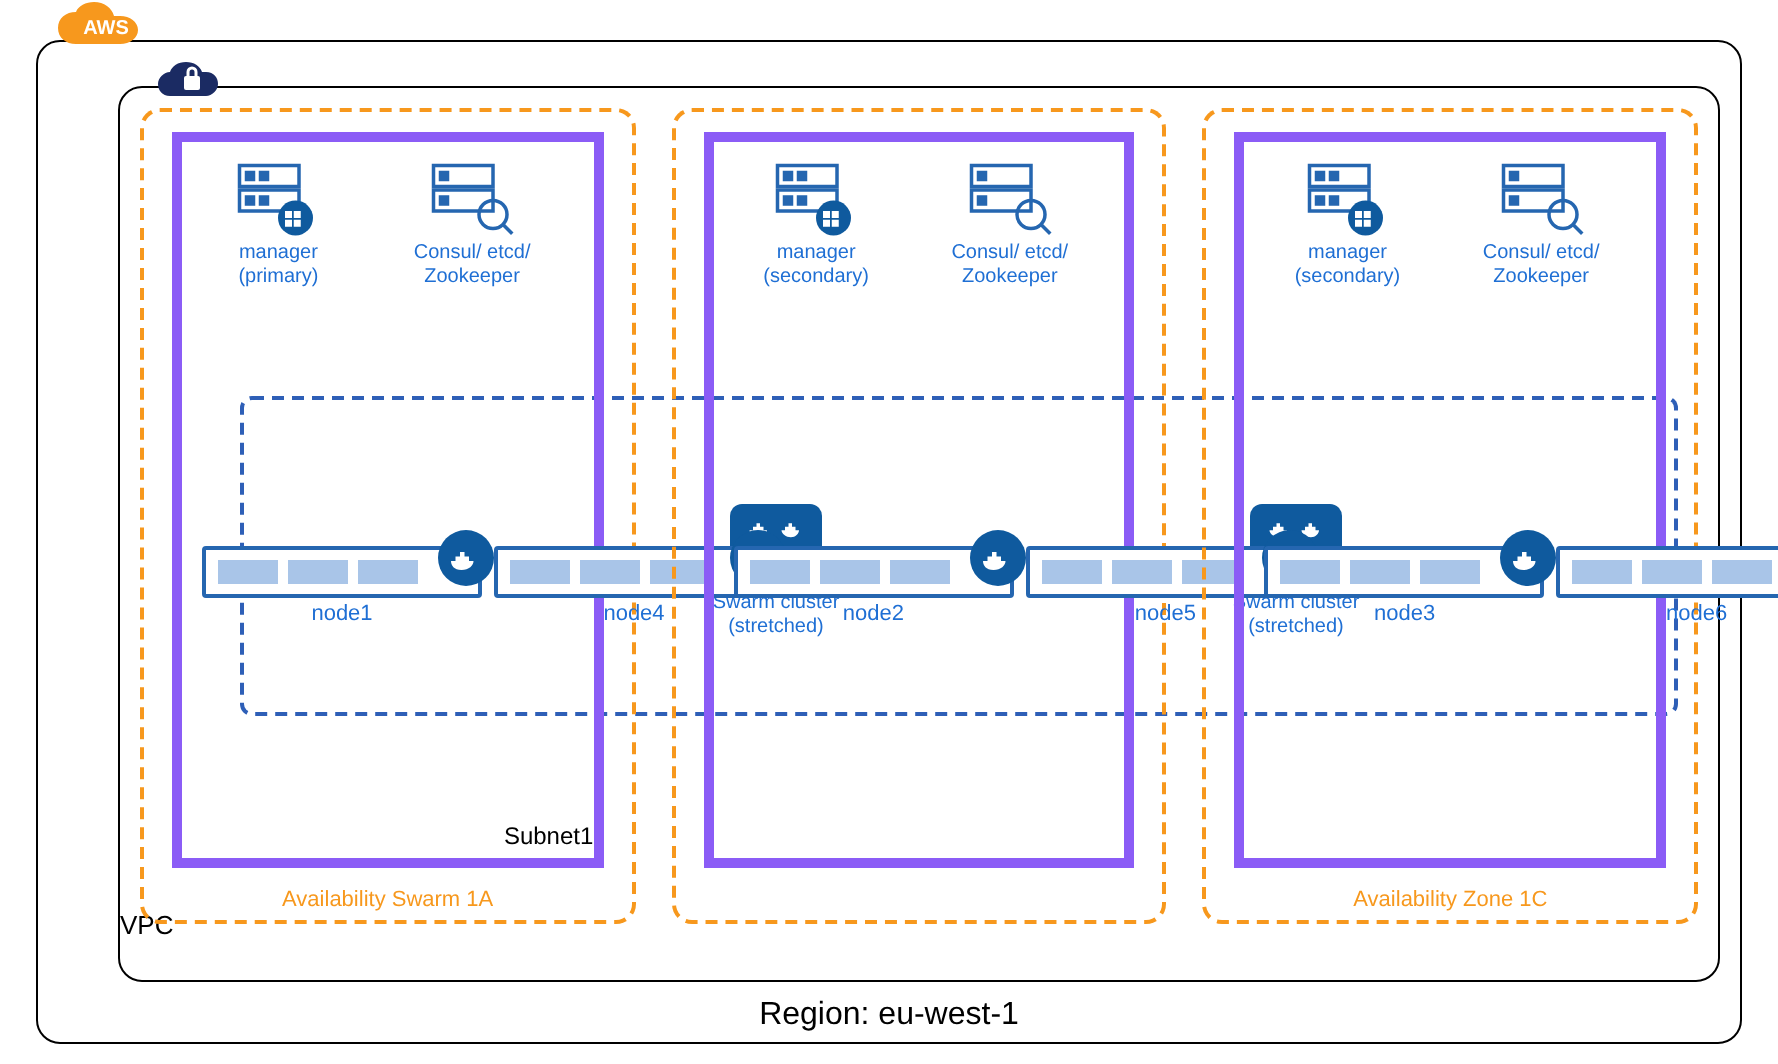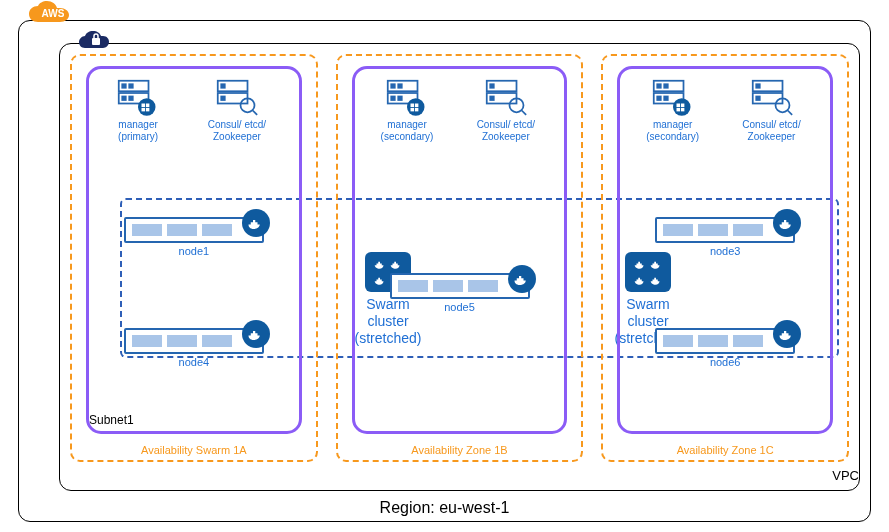--- a/index.html
+++ b/index.html
@@ -5,41 +5,41 @@
 *{box-sizing:border-box;margin:0;padding:0;font-family:Arial,sans-serif}
 body{background:#fff;padding:10px;width:889px;height:532px;position:relative}
 .aws-badge{position:absolute;top:0;left:28px;z-index:10}
 .cloud{fill:#f7981d}
 .aws-text{fill:#fff;font-size:10px;font-weight:bold}
 .lock-badge{position:absolute;top:28px;left:78px;z-index:10}
 .lock-cloud{fill:#1b2b63}
 .region{position:absolute;top:20px;left:18px;right:18px;bottom:10px;border:1px solid #000;border-radius:12px}
 .region-label{position:absolute;bottom:4px;left:0;right:0;text-align:center;font-size:16px}
 .vpc{position:absolute;top:22px;left:40px;right:10px;bottom:30px;border:1px solid #000;border-radius:12px}
-.vpc-label{position:absolute;bottom:7px;left:0;right:0;text-align:right;font-size:13px}
+.vpc-label{position:absolute;bottom:20px;left:0;right:0;text-align:left;font-size:13px}
 .zones{position:absolute;top:10px;left:10px;right:10px;bottom:28px;display:flex;gap:18px}
 .az{flex:1;border:2px dashed #f7981d;border-radius:10px;position:relative}
 .az-label{position:absolute;bottom:4px;left:0;right:0;text-align:center;color:#f7981d;font-size:11px}
-.subnet{position:absolute;top:10px;left:14px;right:14px;bottom:26px;border:3px solid #8b5cf6;border-radius:15px}
-.subnet-label{position:absolute;bottom:4px;left:0;right:0;text-align:left;font-size:12px}
+.subnet{position:absolute;top:10px;left:14px;right:14px;bottom:26px;border:5px solid #8b5cf6;border-radius:0}
+.subnet-label{position:absolute;bottom:4px;left:0;right:0;text-align:right;font-size:12px}
 .top-row{position:absolute;top:10px;left:10px;right:10px;height:90px;display:flex;gap:8px;justify-content:space-around}
 .svc{display:flex;flex-direction:column;align-items:center;gap:2px}
 .svc-icon{width:42px;height:38px}
 .svc-label{color:#1f6fd4;font-size:10px;text-align:center;line-height:1.2}
-.node-area{position:absolute;top:115px;left:10px;right:10px;bottom:30px;display:flex;flex-direction:column;justify-content:space-around;align-items:center;gap:6px}
+.node-area{position:absolute;top:115px;left:10px;right:10px;bottom:30px;display:flex;justify-content:space-around;align-items:center;gap:6px}
 .node{display:flex;flex-direction:column;align-items:center;position:relative}
 .server-bar{width:140px;height:26px;border:2px solid #2566b0;background:#fff;position:relative;border-radius:2px}
 .server-bar::before{content:"";position:absolute;left:6px;top:5px;right:30px;bottom:5px;background:linear-gradient(to right,#a9c5e8 0 30%,#fff 30% 35%,#a9c5e8 35% 65%,#fff 65% 70%,#a9c5e8 70% 100%)}
 .docker-badge{position:absolute;right:-8px;top:-10px;width:28px;height:28px;border-radius:50%;background:#0f5a9e;display:flex;align-items:center;justify-content:center}
 .node-label{color:#1f6fd4;font-size:11px;margin-top:2px}
 .swarm-band{position:absolute;border:2px dashed #2e5fb7;border-radius:6px;left:60px;right:20px;top:154px;height:160px}
 .swarm-icon{position:absolute;width:80px;text-align:center}
 .swarm-icon .box{width:46px;height:40px;background:#0f5a9e;border-radius:6px;margin:0 auto 4px;display:flex;flex-wrap:wrap;align-items:center;justify-content:center;gap:2px;padding:5px}
 .swarm-icon .mini{width:14px;height:10px}
-.swarm-label{color:#1f6fd4;font-size:14px;line-height:1.2}
+.swarm-label{color:#1f6fd4;font-size:10px;line-height:1.2}
 .sw1{left:288px;top:208px}
 .sw2{left:548px;top:208px}
 </style>
 </head>
 <body>
 
 <div class="aws-badge">
 <svg width="50" height="30" viewBox="0 0 50 30">
 <path class="cloud" d="M10 22c-5 0-9-3-9-8s4-8 9-8c1-3 5-5 9-5 5 0 9 3 10 7 1 0 2 0 3 0 5 0 9 3 9 7s-4 7-9 7H10z"></path>
 <text x="25" y="17" text-anchor="middle" class="aws-text">AWS</text>
@@ -188,25 +188,34 @@
             </div>
             <div class="node-area">
               <div class="node">
                 <div class="server-bar">
                   <div class="docker-badge">
                     <svg width="18" height="14" viewBox="0 0 24 18">
                       <path fill="#fff" d="M2 11h3v-3h3v-3h3v3h3v3h3c0 3-3 6-8 6s-7-3-7-6z"></path>
                     </svg>
                   </div>
                 </div>
+                <div class="node-label">node2</div>
+              </div>
+              <div class="node">
+                <div class="server-bar">
+                  <div class="docker-badge">
+                    <svg width="18" height="14" viewBox="0 0 24 18">
+                      <path fill="#fff" d="M2 11h3v-3h3v-3h3v3h3v3h3c0 3-3 6-8 6s-7-3-7-6z"></path>
+                    </svg>
+                  </div>
+                </div>
                 <div class="node-label">node5</div>
               </div>
             </div>
           </div>
-          <div class="az-label">Availability Zone 1B</div>
         </div>
         <div class="az">
           <div class="subnet">
             <div class="top-row">
               <div class="svc">
                 <div class="svc-icon"><svg viewBox="0 0 48 44">
                     <rect x="2" y="2" width="34" height="12" fill="#fff" stroke="#2566b0" stroke-width="2"></rect>
                     <rect x="5" y="5" width="6" height="6" fill="#2566b0"></rect>
                     <rect x="13" y="5" width="6" height="6" fill="#2566b0"></rect>
                     <rect x="2" y="16" width="34" height="12" fill="#fff" stroke="#2566b0" stroke-width="2"></rect>

